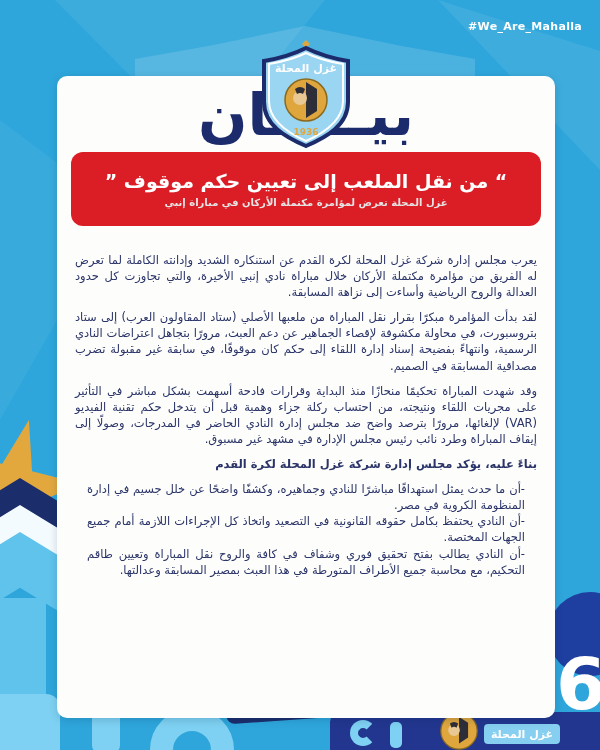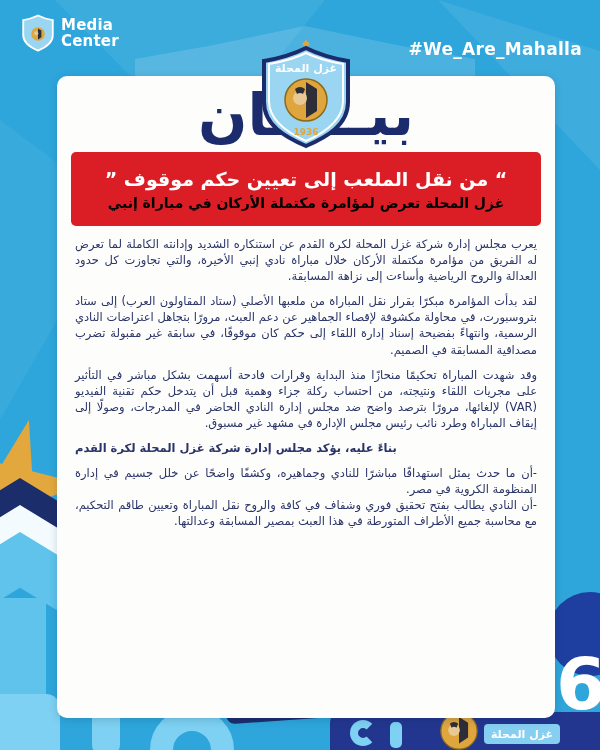--- a/index.html
+++ b/index.html
@@ -46,37 +46,37 @@
   .edge-text{position:absolute;left:557px;top:640px;color:#fff;font-size:16px;font-weight:bold;margin-left:47px;}
   .big-digit{position:absolute;left:556px;top:648px;color:#fff;font-size:72px;font-weight:bold;
     line-height:1;}
   .footer-emblem{position:absolute;left:436px;top:712px;}
   .footer-pill{position:absolute;left:484px;top:724px;width:76px;height:20px;background:#86CFF0;
     border-radius:4px;color:#fff;font-size:11px;font-weight:bold;display:flex;align-items:center;
     justify-content:center;direction:rtl;}
   
   .mc-logo{position:absolute;left:22px;top:12px;display:flex;align-items:center;gap:7px;}
   .mc-text{color:#fff;font-weight:bold;font-size:15px;line-height:1.08;letter-spacing:.2px;}
-  .hashtag{position:absolute;right:18px;top:20px;color:#fff;font-weight:bold;font-size:17px;
-    letter-spacing:.3px;margin-top:19px;}
+  .hashtag{position:absolute;right:18px;top:20px;color:#fff;font-weight:bold;font-size:11px;
+    letter-spacing:.3px;}
   
   .card{position:absolute;left:57px;top:76px;width:498px;height:642px;background:#FDFDFC;
     border-radius:10px;overflow:hidden;box-shadow:0 2px 8px rgba(0,40,80,.18);}
   .title{margin-top:4px;height:70px;line-height:70px;text-align:center;font-size:58px;
     font-weight:bold;color:#1C2B6B;}
-  .banner{margin:2px 14px 0;height:74px;background:#DB1E26;border-radius:5px;display:flex;
+  .banner{margin:2px 14px 0;height:74px;background:#DB1E26;border-radius:12px;display:flex;
     flex-direction:column;align-items:center;justify-content:center;gap:5px;direction:rtl;}
   .banner .l1{color:#fff;font-weight:bold;font-size:19px;}
-  .banner .l2{color:#000000;font-weight:bold;font-size:14px;}
-  .content{padding:10px 18px 0;direction:rtl;color:#2A3468;font-size:11.5px;line-height:1.4;
+  .banner .l2{color:#e5e5e5;font-weight:bold;font-size:10px;}
+  .content{padding:26px 18px 0;direction:rtl;color:#2A3468;font-size:11.5px;line-height:1.4;
     text-align:justify;}
   .content p{margin:0 0 9px;}
-  .content .heading{font-weight:bold;text-align:left;}
+  .content .heading{font-weight:bold;text-align:right;}
   .content .bullets p{margin:0;}
-  .content .bullets{margin:0 0 9px;}
+  .content .bullets{margin:0 12px 9px;}
   
   .crest{position:absolute;left:252px;top:36px;}
 </style>
 </head>
 <body>
 
 <div class="stage">
 
   <div class="poly p1"></div>
   <div class="poly p2"></div>
@@ -100,49 +100,38 @@
   <div class="band-glyph bg2"></div>
 
   <svg class="footer-emblem" width="46" height="38" viewBox="0 0 46 46">
     <circle cx="23" cy="23" r="22" fill="#DFA63E" stroke="#8A6A1F" stroke-width="1.5"></circle>
     <path d="M23 6 l11 7 v18 l-11 7 z" fill="#2E2E38"></path>
     <circle cx="17" cy="22" r="7" fill="#E8C893"></circle>
     <path d="M12 14 q5 -4 10 0 l-2 5 q-3 -2 -6 0 z" fill="#2E2E38"></path>
   </svg>
   <div class="footer-pill">غزل المحلة</div>
 
-  <div class="mc-logo">
-    <svg width="32" height="42" viewBox="0 0 104 118">
-      <path d="M52 2 C36 10 18 15 4 17 L4 66 C4 92 28 106 52 116 C76 106 100 92 100 66 L100 17 C86 15 68 10 52 2 Z" fill="#9AD5F1" stroke="#FFFFFF" stroke-width="6"></path>
-      <circle cx="52" cy="62" r="22" fill="#DFA63E"></circle>
-      <path d="M52 44 l11 7 v22 l-11 7 z" fill="#2E2E38"></path>
-      <circle cx="46" cy="60" r="7" fill="#E8C893"></circle>
-    </svg>
-    <div class="mc-text">
-      <div>Media</div>
-      <div>Center</div>
-    </div>
-  </div>
   <div class="hashtag">#We_Are_Mahalla</div>
 
   <div class="card">
     <div class="title">بيـــــان</div>
 
     <div class="banner">
       <div class="l1">“ من نقل الملعب إلى تعيين حكم موقوف ”</div>
       <div class="l2">غزل المحلة تعرض لمؤامرة مكتملة الأركان في مباراة إنبي</div>
     </div>
 
     <div class="content">
       <p>يعرب مجلس إدارة شركة غزل المحلة لكرة القدم عن استنكاره الشديد وإدانته الكاملة لما تعرض له الفريق من مؤامرة مكتملة الأركان خلال مباراة نادي إنبي الأخيرة، والتي تجاوزت كل حدود العدالة والروح الرياضية وأساءت إلى نزاهة المسابقة.</p>
       <p>لقد بدأت المؤامرة مبكرًا بقرار نقل المباراة من ملعبها الأصلي (ستاد المقاولون العرب) إلى ستاد بتروسبورت، في محاولة مكشوفة لإقصاء الجماهير عن دعم العبث، مرورًا بتجاهل اعتراضات النادي الرسمية، وانتهاءً بفضيحة إسناد إدارة اللقاء إلى حكم كان موقوفًا، في سابقة غير مقبولة تضرب مصداقية المسابقة في الصميم.</p>
       <p>وقد شهدت المباراة تحكيمًا منحازًا منذ البداية وقرارات فادحة أسهمت بشكل مباشر في التأثير على مجريات اللقاء ونتيجته، من احتساب ركلة جزاء وهمية قبل أن يتدخل حكم تقنية الفيديو (VAR) لإلغائها، مرورًا بترصد واضح ضد مجلس إدارة النادي الحاضر في المدرجات، وصولًا إلى إيقاف المباراة وطرد نائب رئيس مجلس الإدارة في مشهد غير مسبوق.</p>
       <p class="heading">بناءً عليه، يؤكد مجلس إدارة شركة غزل المحلة لكرة القدم</p>
       <div class="bullets">
         <p>-أن ما حدث يمثل استهدافًا مباشرًا للنادي وجماهيره، وكشفًا واضحًا عن خلل جسيم في إدارة المنظومة الكروية في مصر.</p>
+        <p>-أن النادي يحتفظ بكامل حقوقه القانونية في التصعيد واتخاذ كل الإجراءات اللازمة أمام جميع الجهات المختصة.</p>
         <p>-أن النادي يطالب بفتح تحقيق فوري وشفاف في كافة والروح نقل المباراة وتعيين طاقم التحكيم، مع محاسبة جميع الأطراف المتورطة في هذا العبث بمصير المسابقة وعدالتها.</p>
       </div>
     </div>
   </div>
 
   <svg class="crest" width="108" height="116" viewBox="0 0 108 116">
     <path d="M54 4 l4 4 -4 4 -4 -4 z" fill="#DFA63E"></path>
     <path d="M54 12 C40 19 24 23 12 25 L12 66 C12 89 33 101 54 110 C75 101 96 89 96 66 L96 25 C84 23 68 19 54 12 Z" fill="#9AD5F1" stroke="#1C2B6B" stroke-width="4"></path>
     <path d="M54 17 C42 23 29 26 17 28 L17 65 C17 85 36 97 54 105 C72 97 91 85 91 65 L91 28 C79 26 66 23 54 17 Z" fill="none" stroke="#FFFFFF" stroke-width="2"></path>
     <text x="54" y="36" text-anchor="middle" font-size="11" font-weight="bold" fill="#FFFFFF" font-family="DejaVu Sans, sans-serif">غزل المحلة</text>

